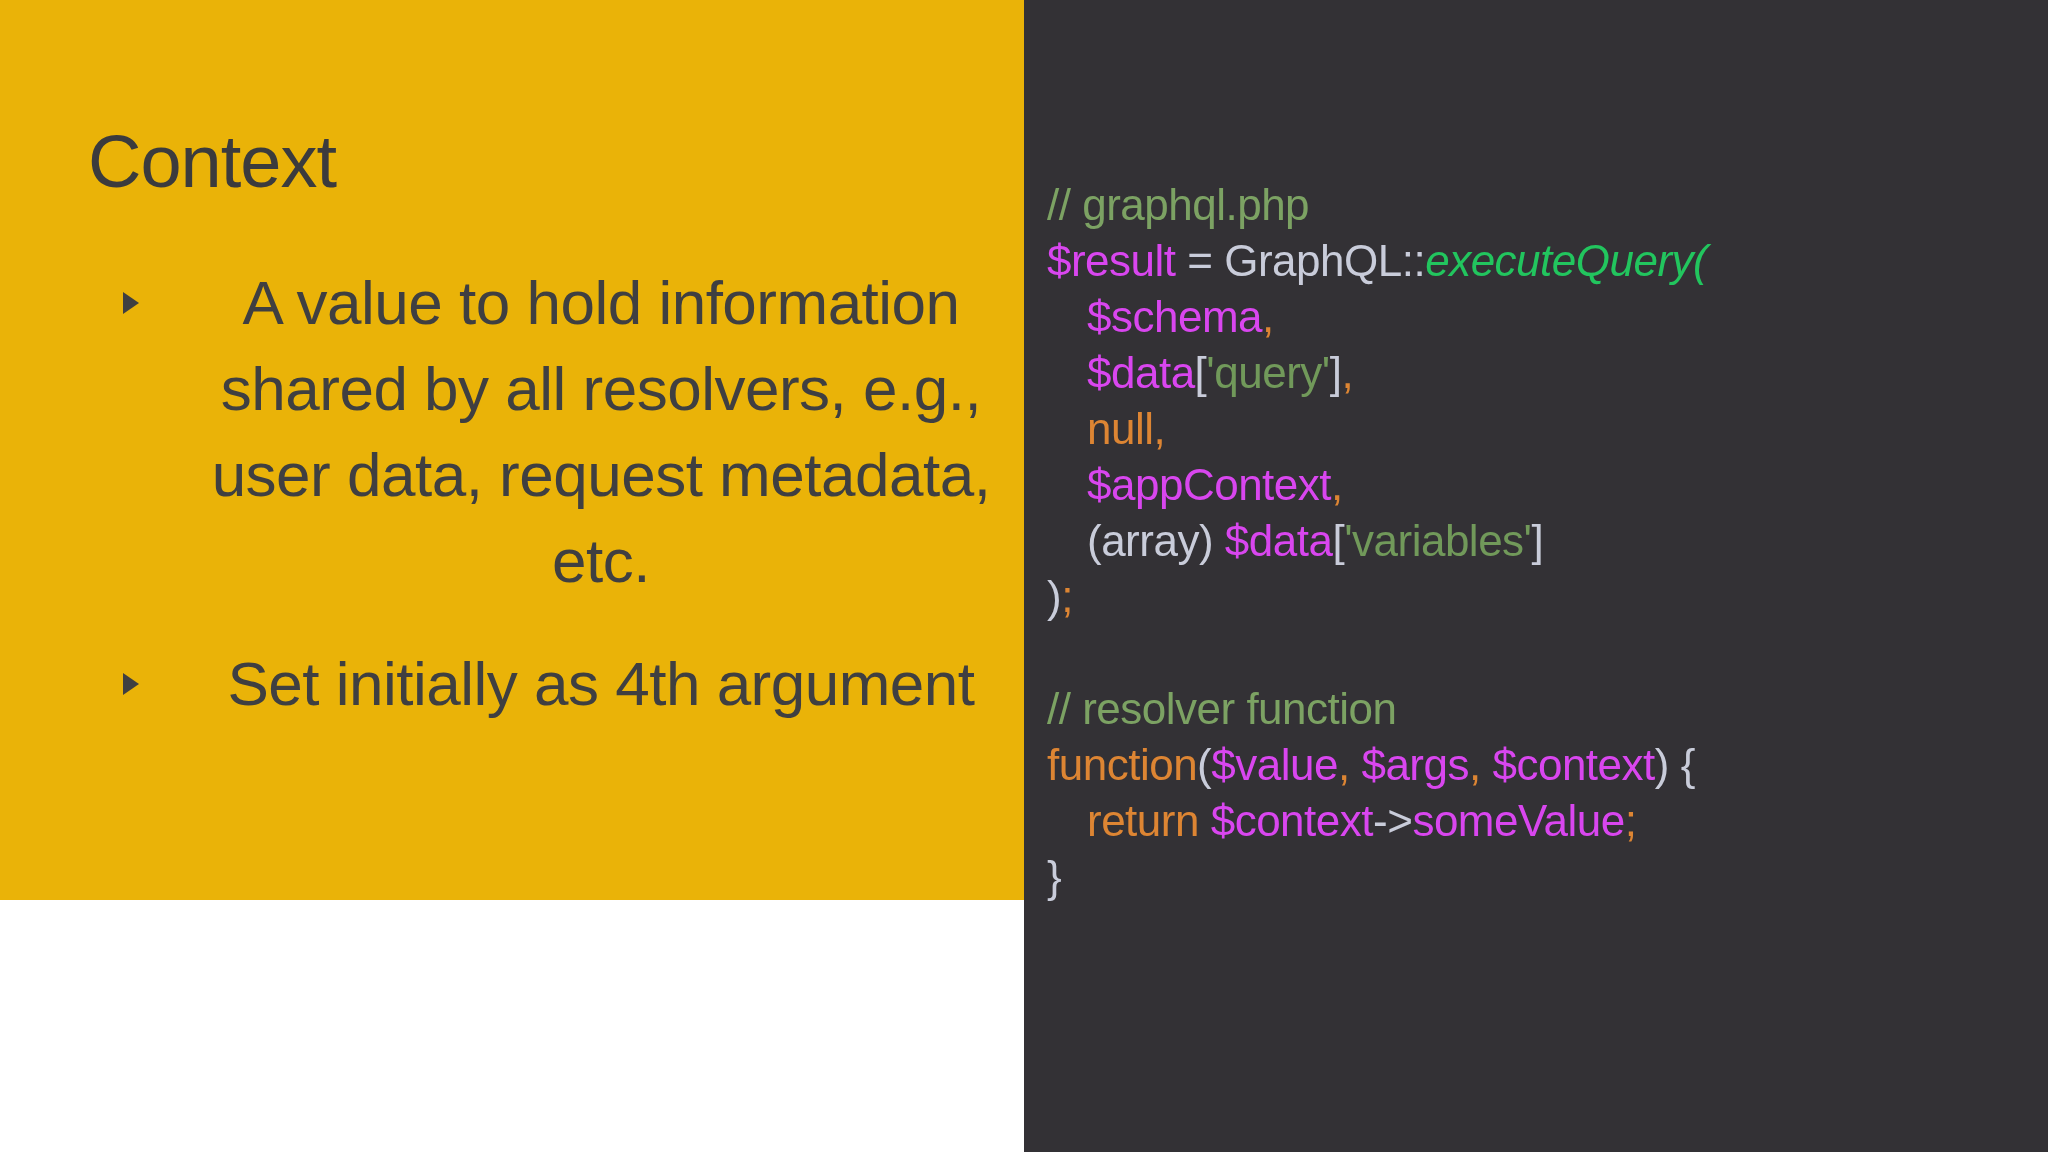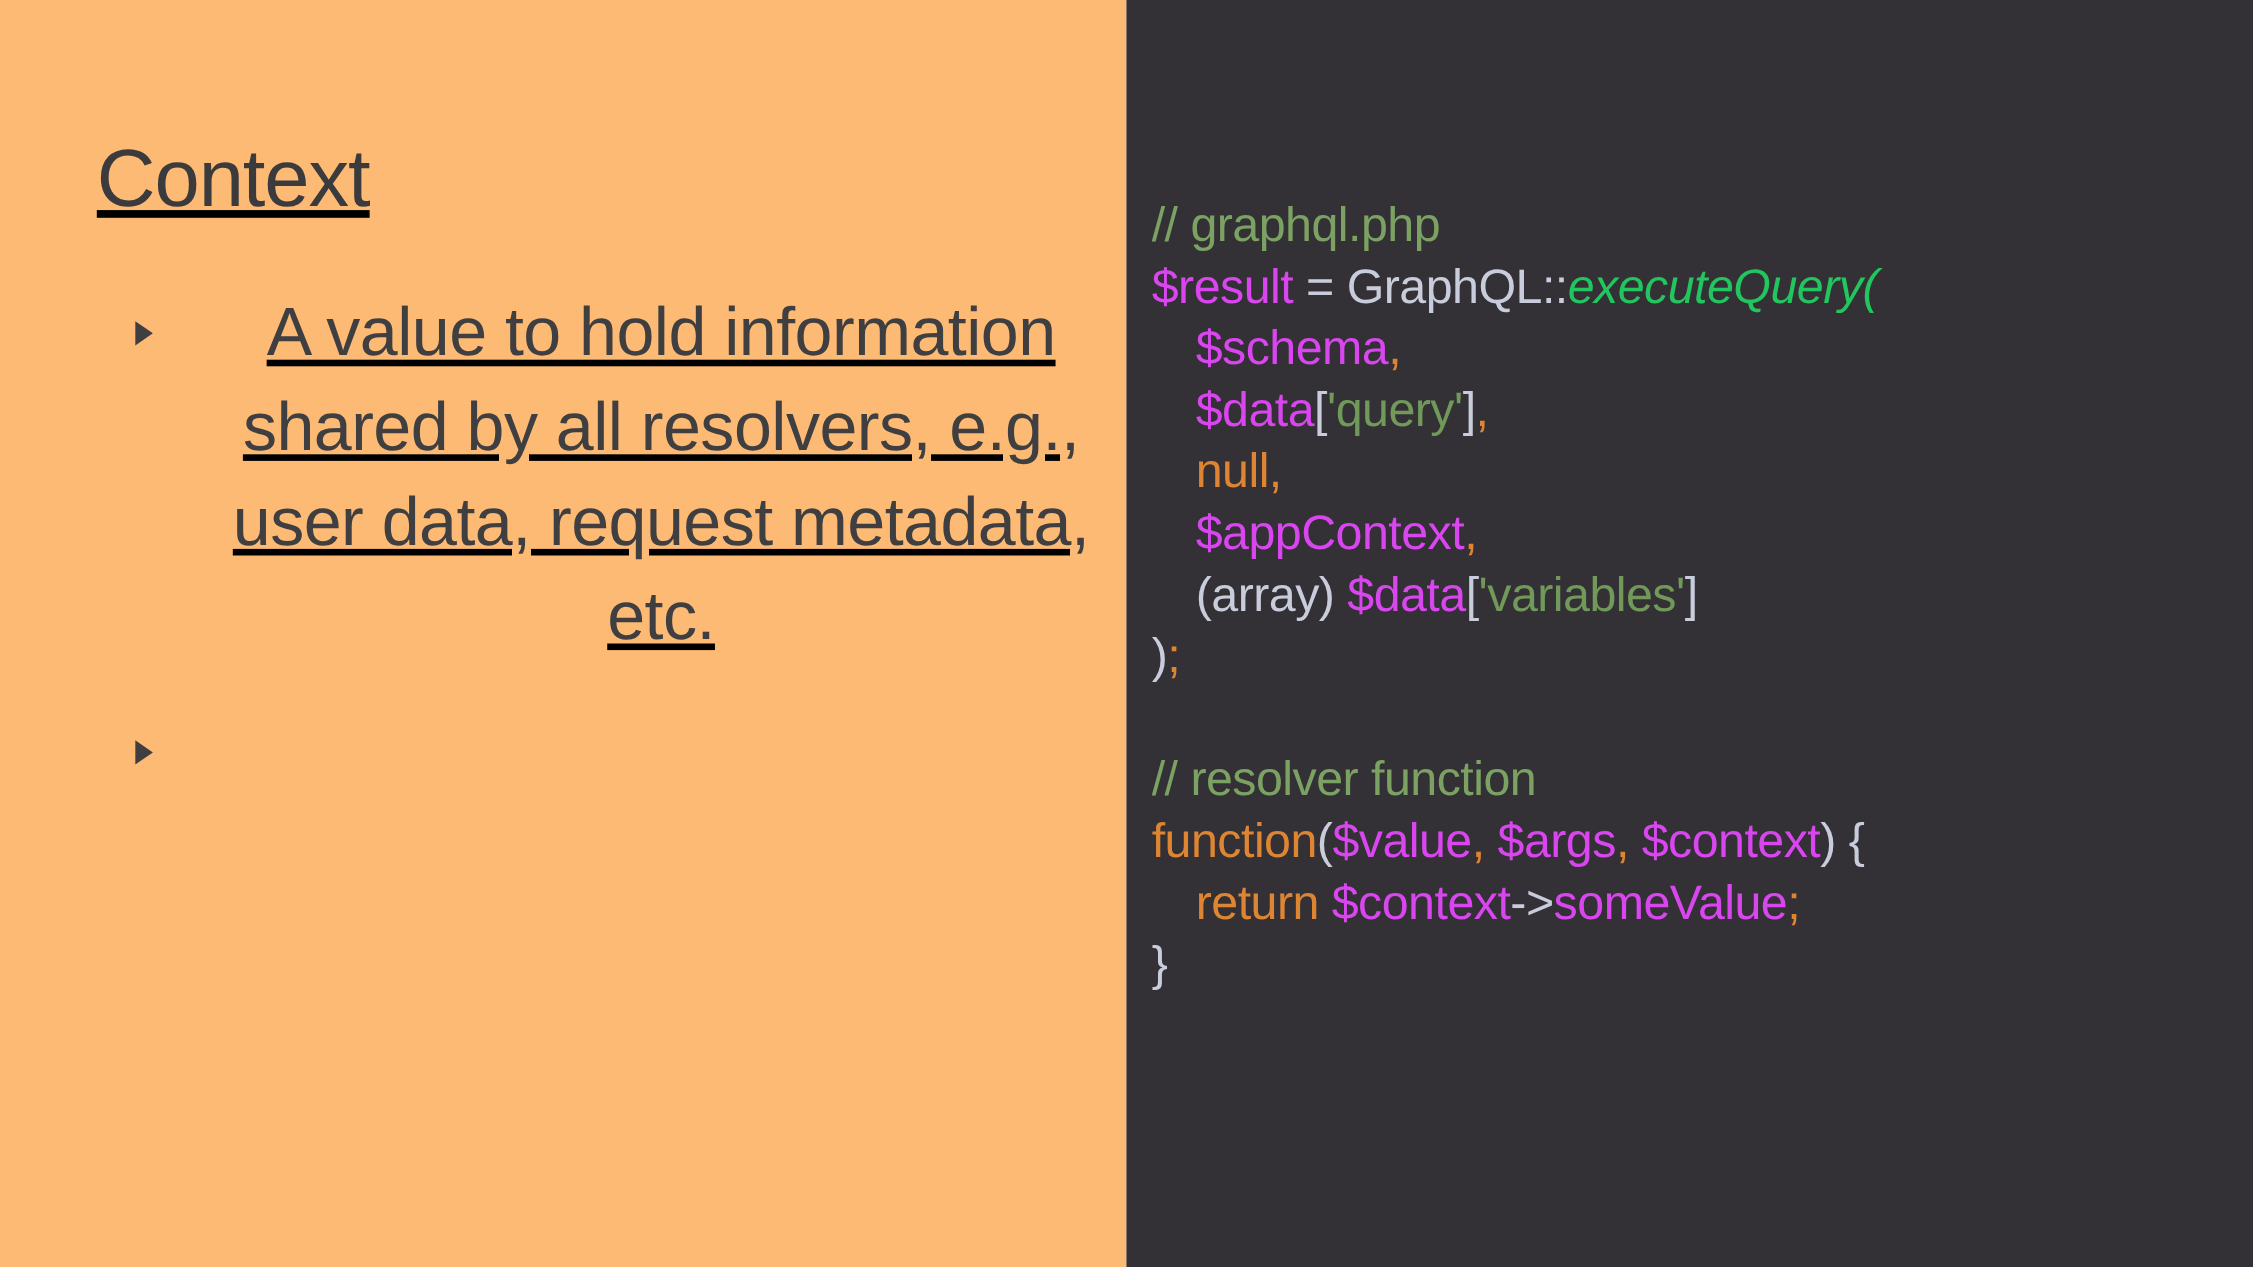--- a/index.html
+++ b/index.html
@@ -2,23 +2,22 @@
 <html><head>
 <meta charset="utf-8">
 <style>
   html,body { margin:0; padding:0; }
   body {
     width:2048px; height:1152px; overflow:hidden;
     font-family:"Liberation Sans", sans-serif;
     display:flex;
   }
   .left-panel {
-    width:1024px; height:1152px; background:#fdba74; flex:0 0 auto;
+    width:1024px; height:900px; background:#eab308; flex:0 0 auto;
     box-sizing:border-box;
-    text-decoration:underline;
   }
   .slide-title {
     margin:119px 0 0 88px;
     font-size:74px; line-height:86px; letter-spacing:-1px;
     color:#3b3b3d; font-weight:400;
   }
   ul.bullet-list {
     list-style:none; margin:55px 0 0 90px; padding:0;
   }
   ul.bullet-list li {
@@ -60,19 +59,20 @@
   <ul class="bullet-list">
       <li>
         <span class="bullet-marker"></span>
         <div>A value to hold information</div>
         <div>shared by all resolvers, e.g.,</div>
         <div>user data, request metadata,</div>
         <div>etc.</div>
       </li>
       <li>
         <span class="bullet-marker"></span>
+        <div>Set initially as 4th argument</div>
       </li>
     </ul>
 </div>
 
 <div class="right-panel">
   <div class="code-block"><div class="code-line"><span class="tok-comment">// graphql.php</span></div><div class="code-line"><span class="tok-variable">$result</span><span class="tok-plain"> = GraphQL::</span><span class="tok-method">executeQuery(</span></div><div class="code-line indent-1"><span class="tok-variable">$schema</span><span class="tok-keyword">,</span></div><div class="code-line indent-1"><span class="tok-variable">$data</span><span class="tok-plain">[</span><span class="tok-string">'query'</span><span class="tok-plain">]</span><span class="tok-keyword">,</span></div><div class="code-line indent-1"><span class="tok-keyword">null,</span></div><div class="code-line indent-1"><span class="tok-variable">$appContext</span><span class="tok-keyword">,</span></div><div class="code-line indent-1"><span class="tok-plain">(array) </span><span class="tok-variable">$data</span><span class="tok-plain">[</span><span class="tok-string">'variables'</span><span class="tok-plain">]</span></div><div class="code-line"><span class="tok-plain">)</span><span class="tok-keyword">;</span></div><div class="code-line">&nbsp;</div><div class="code-line"><span class="tok-comment">// resolver function</span></div><div class="code-line"><span class="tok-keyword">function</span><span class="tok-plain">(</span><span class="tok-variable">$value</span><span class="tok-keyword">,</span><span class="tok-plain"> </span><span class="tok-variable">$args</span><span class="tok-keyword">,</span><span class="tok-plain"> </span><span class="tok-variable">$context</span><span class="tok-plain">) {</span></div><div class="code-line indent-1"><span class="tok-keyword">return </span><span class="tok-variable">$context</span><span class="tok-plain">-&gt;</span><span class="tok-variable">someValue</span><span class="tok-keyword">;</span></div><div class="code-line"><span class="tok-plain">}</span></div></div>
 </div>
 
 </body></html>

